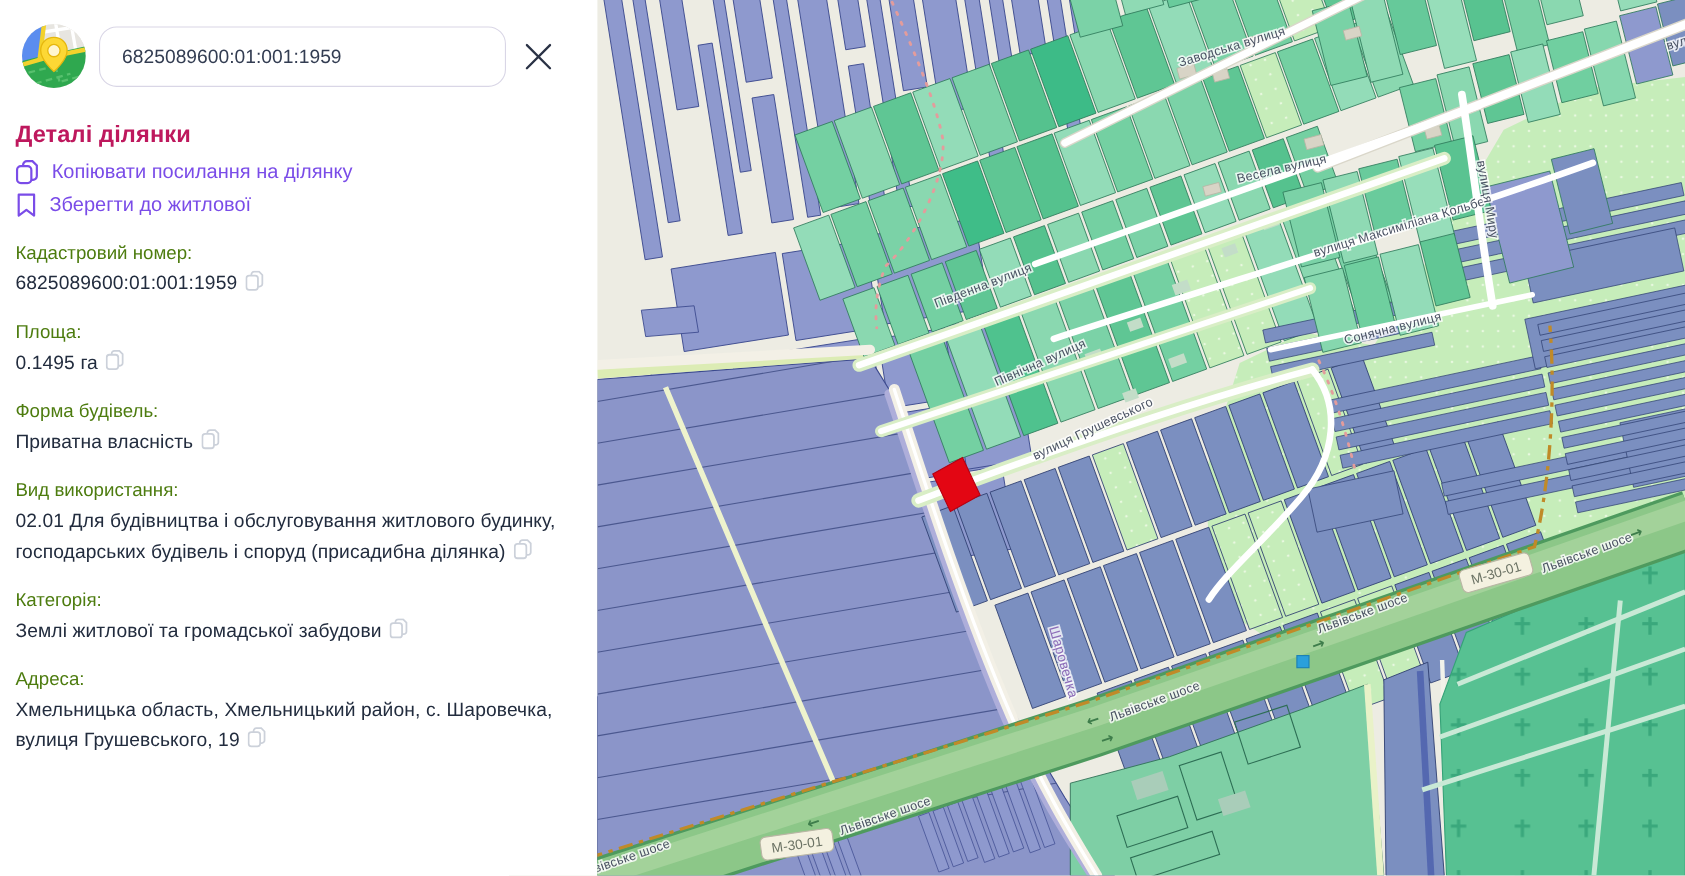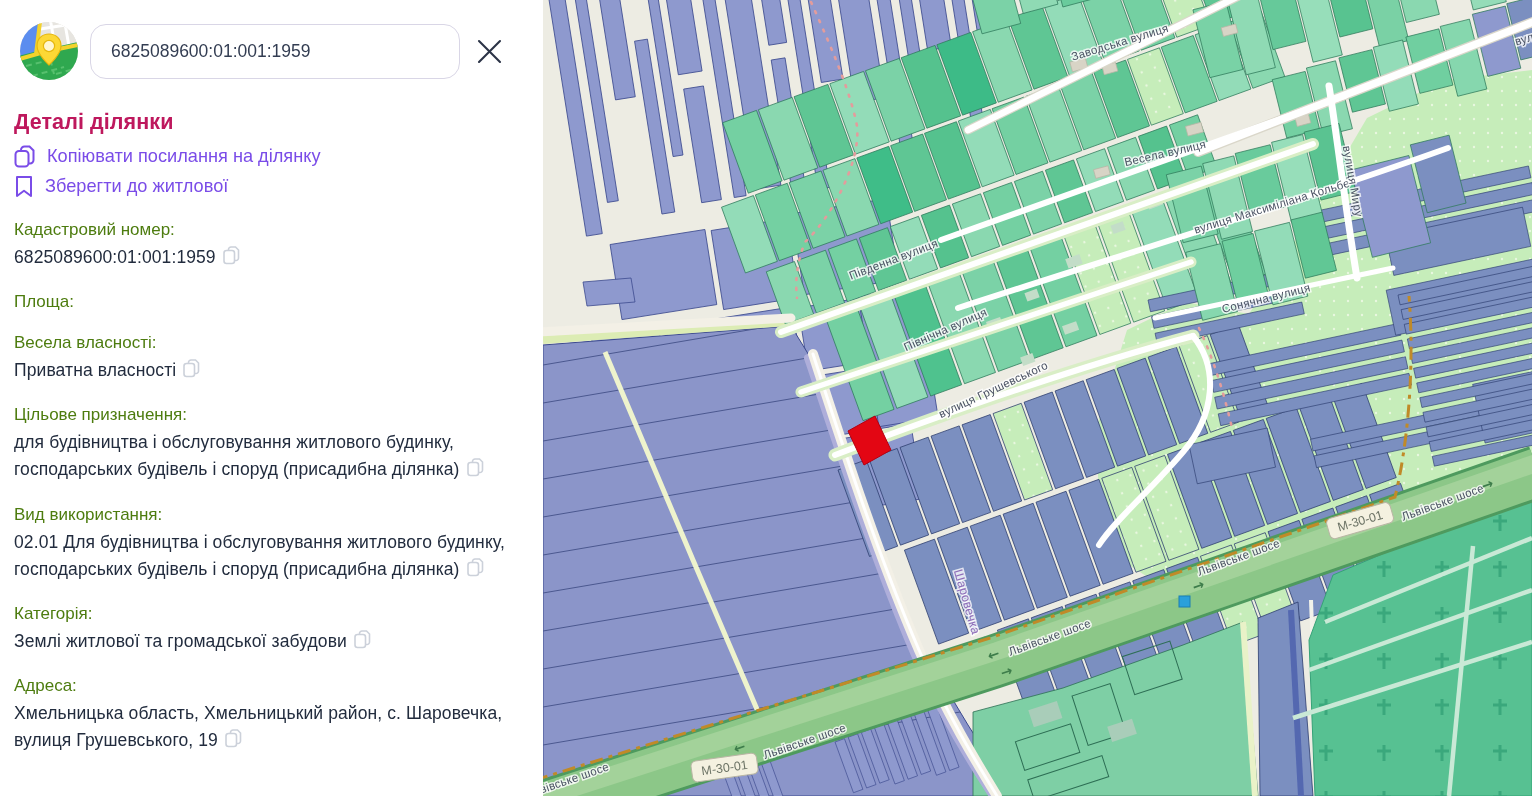--- a/index.html
+++ b/index.html
@@ -84,31 +84,28 @@
   <div class="fields" id="fields">
       <div class="field">
         <div class="field-label">Кадастровий номер:</div>
         <div class="field-value"><span>6825089600:01:001:1959</span><svg class="copy-ic" width="17" height="19" viewBox="0 0 17 19">
     <rect x="1" y="4.5" width="10.5" height="13" rx="2.5" fill="none" stroke="#ccd1da" stroke-width="1.6"></rect>
     <path d="M5.5 4.5 V3.5 a2.5 2.5 0 0 1 2.5 -2.5 h4.5 l3 3 v8 a2.5 2.5 0 0 1 -2.5 2.5 h-1.5" fill="none" stroke="#ccd1da" stroke-width="1.6"></path>
   </svg></div>
       </div>
       <div class="field">
         <div class="field-label">Площа:</div>
-      </div>
-      <div class="field">
-        <div class="field-label">Весела власності:</div>
-        <div class="field-value"><span>Приватна власності</span><svg class="copy-ic" width="17" height="19" viewBox="0 0 17 19">
+        <div class="field-value"><span>0.1495 га</span><svg class="copy-ic" width="17" height="19" viewBox="0 0 17 19">
     <rect x="1" y="4.5" width="10.5" height="13" rx="2.5" fill="none" stroke="#ccd1da" stroke-width="1.6"></rect>
     <path d="M5.5 4.5 V3.5 a2.5 2.5 0 0 1 2.5 -2.5 h4.5 l3 3 v8 a2.5 2.5 0 0 1 -2.5 2.5 h-1.5" fill="none" stroke="#ccd1da" stroke-width="1.6"></path>
   </svg></div>
       </div>
       <div class="field">
-        <div class="field-label">Цільове призначення:</div>
-        <div class="field-value"><span>для будівництва і обслуговування житлового будинку, господарських будівель і споруд (присадибна ділянка)</span><svg class="copy-ic" width="17" height="19" viewBox="0 0 17 19">
+        <div class="field-label">Форма будівель:</div>
+        <div class="field-value"><span>Приватна власність</span><svg class="copy-ic" width="17" height="19" viewBox="0 0 17 19">
     <rect x="1" y="4.5" width="10.5" height="13" rx="2.5" fill="none" stroke="#ccd1da" stroke-width="1.6"></rect>
     <path d="M5.5 4.5 V3.5 a2.5 2.5 0 0 1 2.5 -2.5 h4.5 l3 3 v8 a2.5 2.5 0 0 1 -2.5 2.5 h-1.5" fill="none" stroke="#ccd1da" stroke-width="1.6"></path>
   </svg></div>
       </div>
       <div class="field">
         <div class="field-label">Вид використання:</div>
         <div class="field-value"><span>02.01 Для будівництва і обслуговування житлового будинку, господарських будівель і споруд (присадибна ділянка)</span><svg class="copy-ic" width="17" height="19" viewBox="0 0 17 19">
     <rect x="1" y="4.5" width="10.5" height="13" rx="2.5" fill="none" stroke="#ccd1da" stroke-width="1.6"></rect>
     <path d="M5.5 4.5 V3.5 a2.5 2.5 0 0 1 2.5 -2.5 h4.5 l3 3 v8 a2.5 2.5 0 0 1 -2.5 2.5 h-1.5" fill="none" stroke="#ccd1da" stroke-width="1.6"></path>
   </svg></div>

